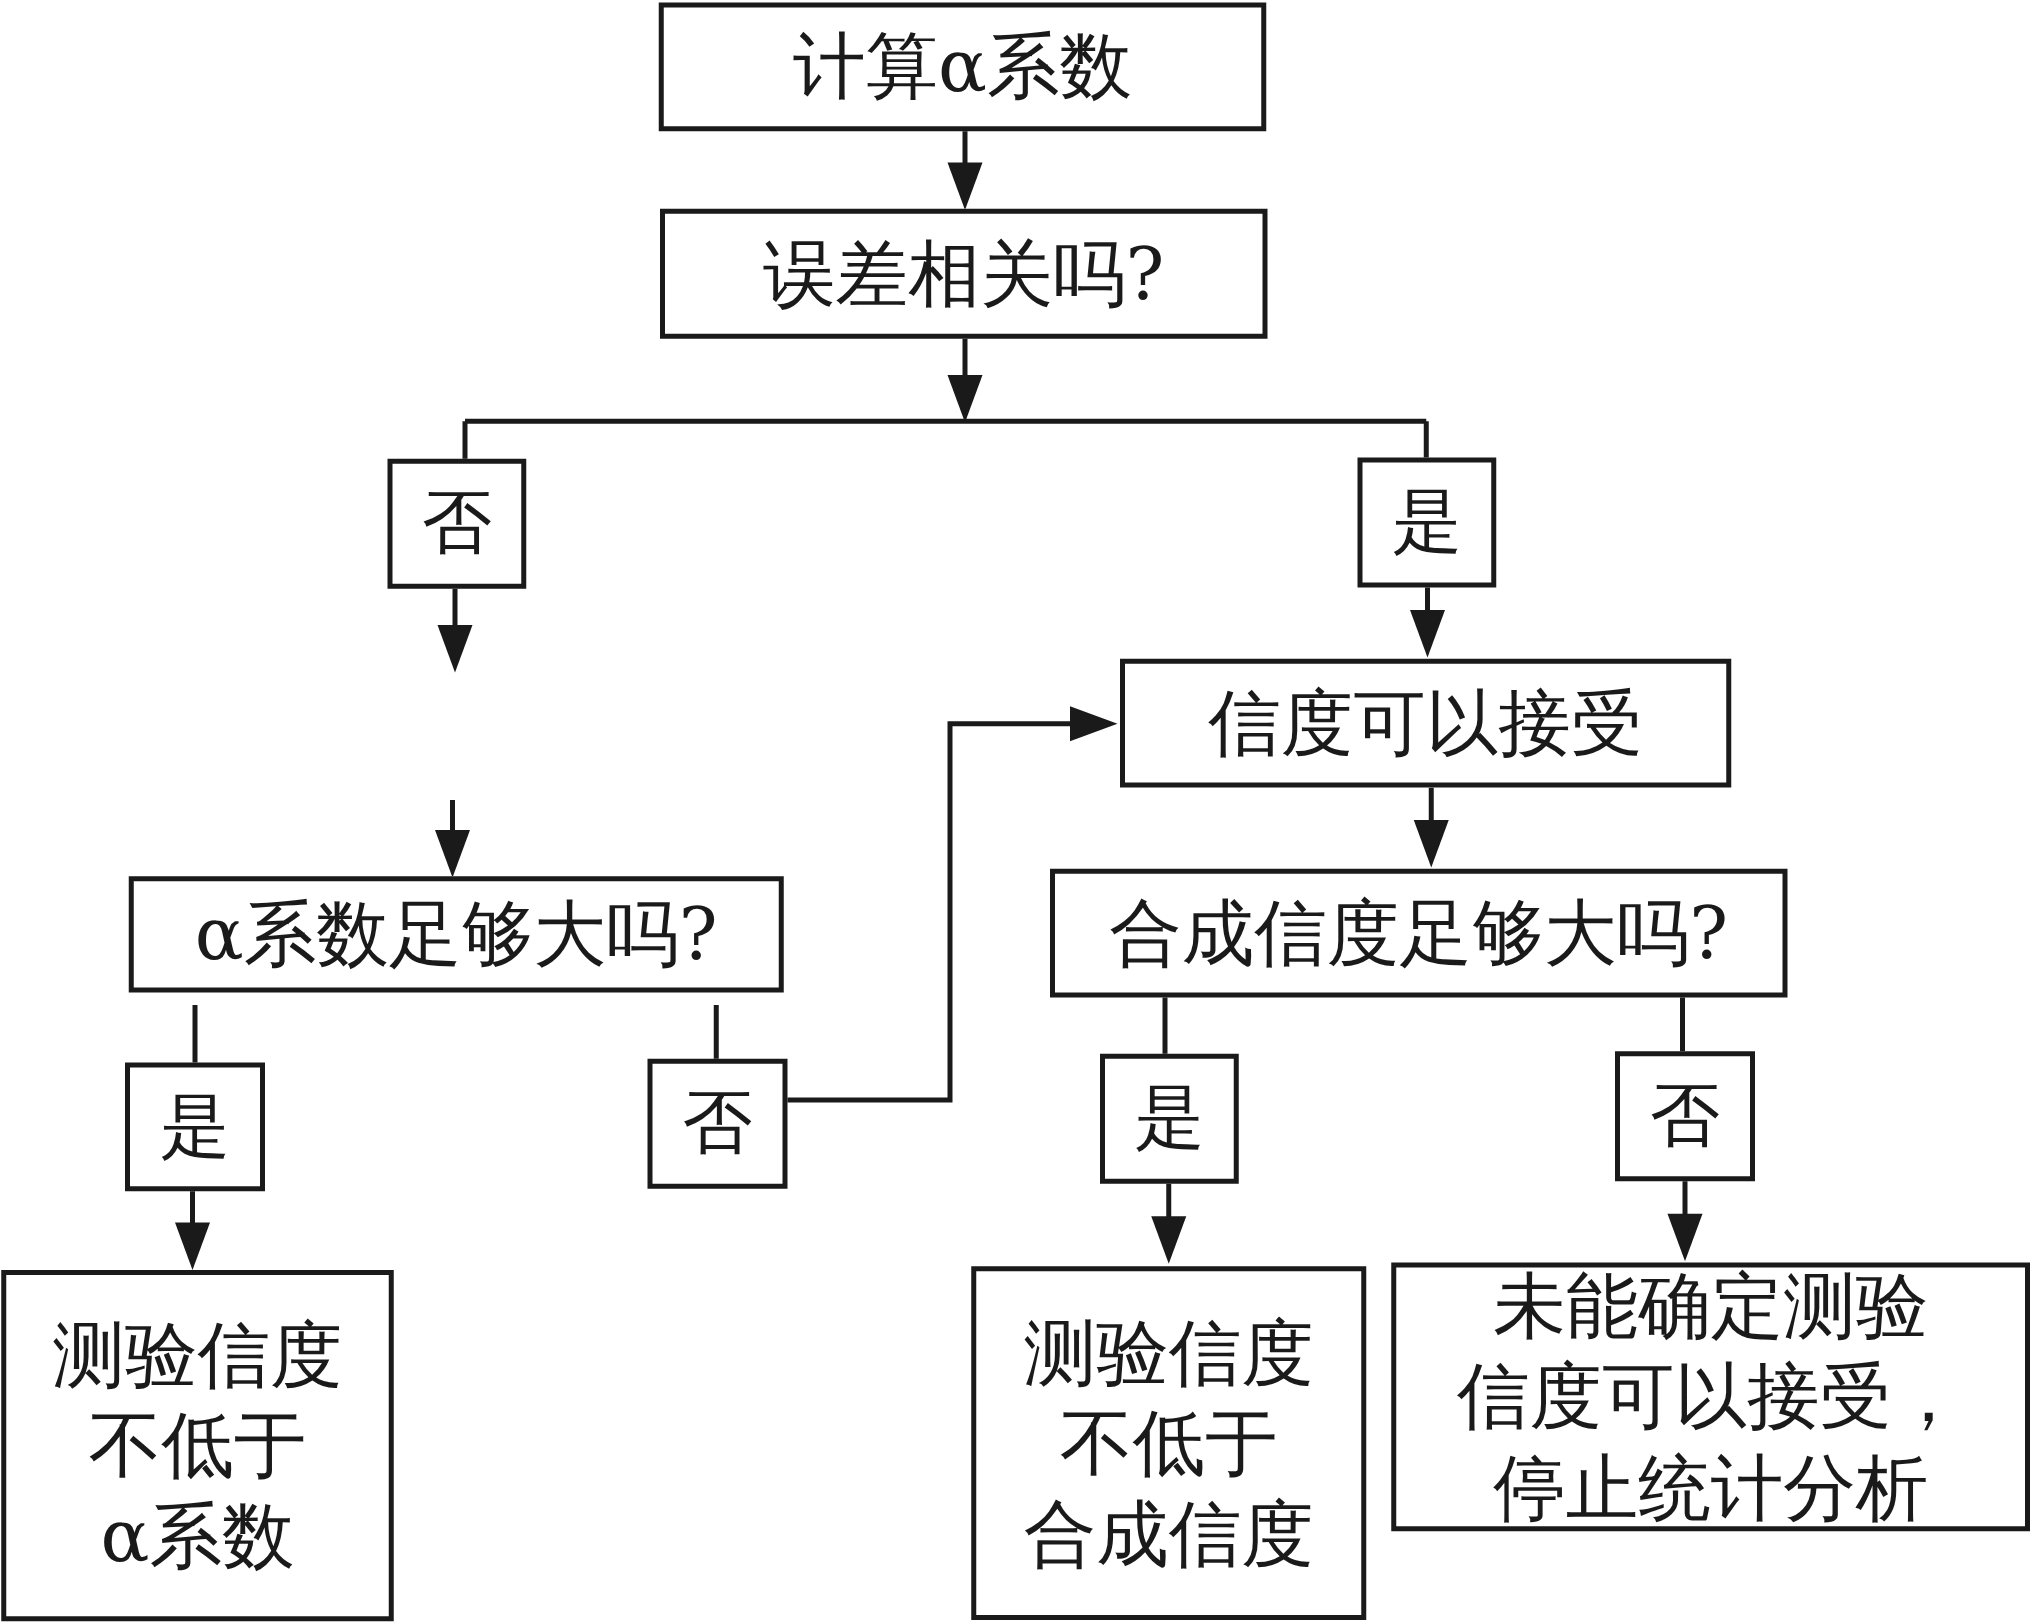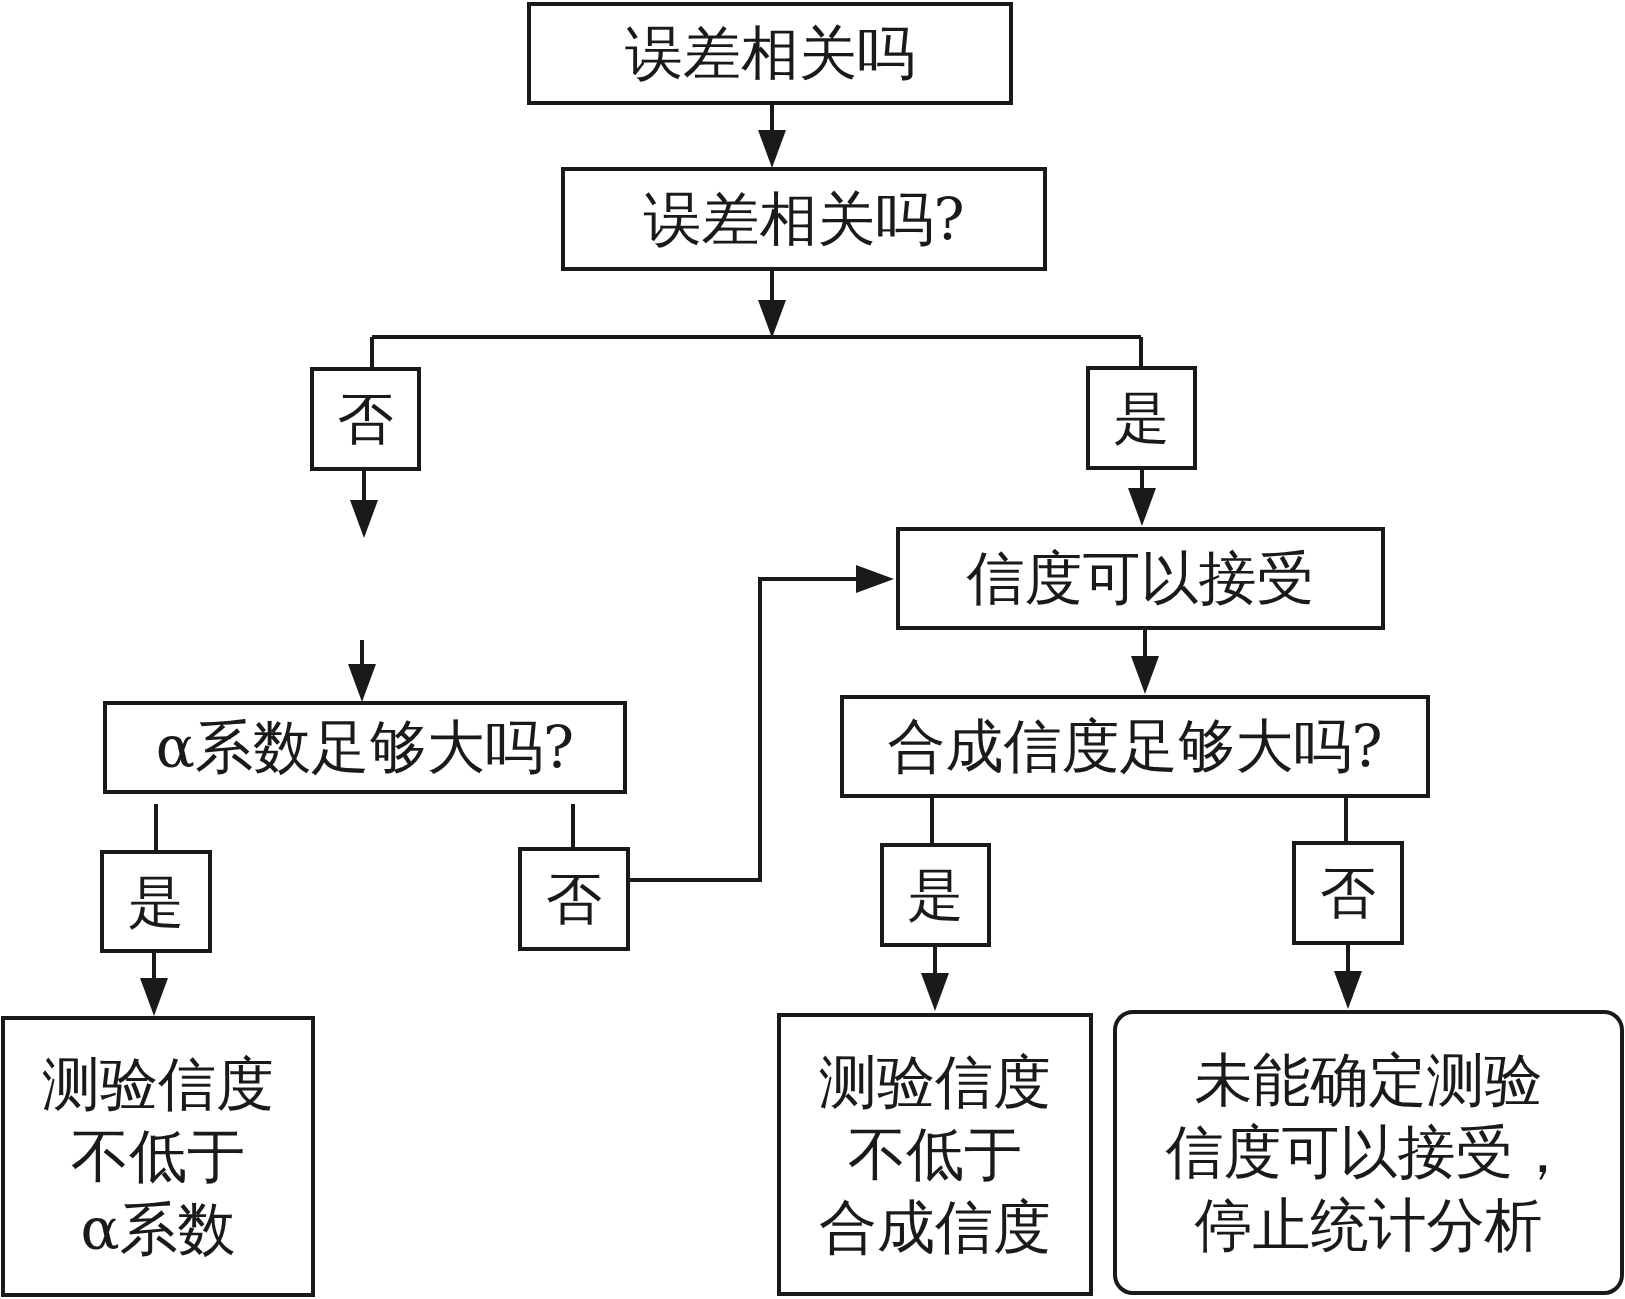--- a/index.html
+++ b/index.html
@@ -55,23 +55,23 @@
     <line x1="1346" y1="797" x2="1346" y2="842"></line>
 
     <line x1="935" y1="944" x2="935" y2="993"></line>
     <polygon points="921,973 949,973 935,1011"></polygon>
 
     <line x1="1348" y1="944" x2="1348" y2="991"></line>
     <polygon points="1334,971 1362,971 1348,1009"></polygon>
   </svg>
 
   <div class="box big" style="left:527px;top:2px;width:486px;height:103px;">
-    <span>误差相关吗</span>
+    <span>计算α系数</span>
   </div>
-  <div class="box big" style="left:528px;top:167px;width:486px;height:104px;margin-left:33px;">
+  <div class="box big" style="left:528px;top:167px;width:486px;height:104px;">
     <span>误差相关吗?</span>
   </div>
 
   <div class="box lbl" style="left:310px;top:367px;width:111px;height:104px;">
     <span>否</span>
   </div>
   <div class="box lbl" style="left:1086px;top:366px;width:111px;height:104px;">
     <span>是</span>
   </div>
 
@@ -102,18 +102,18 @@
   <div class="box multi" style="left:1px;top:1016px;width:314px;height:281px;">
     <span>测验信度
 不低于
 α系数</span>
   </div>
   <div class="box multi" style="left:777px;top:1013px;width:316px;height:283px;">
     <span>测验信度
 不低于
 合成信度</span>
   </div>
-  <div class="box multi" style="left:1113px;top:1010px;width:511px;height:285px;border-radius:20px;">
+  <div class="box multi" style="left:1113px;top:1010px;width:511px;height:215px;">
     <span>未能确定测验
 信度可以接受，
 停止统计分析</span>
   </div>
 </div>
 
 </body></html>

